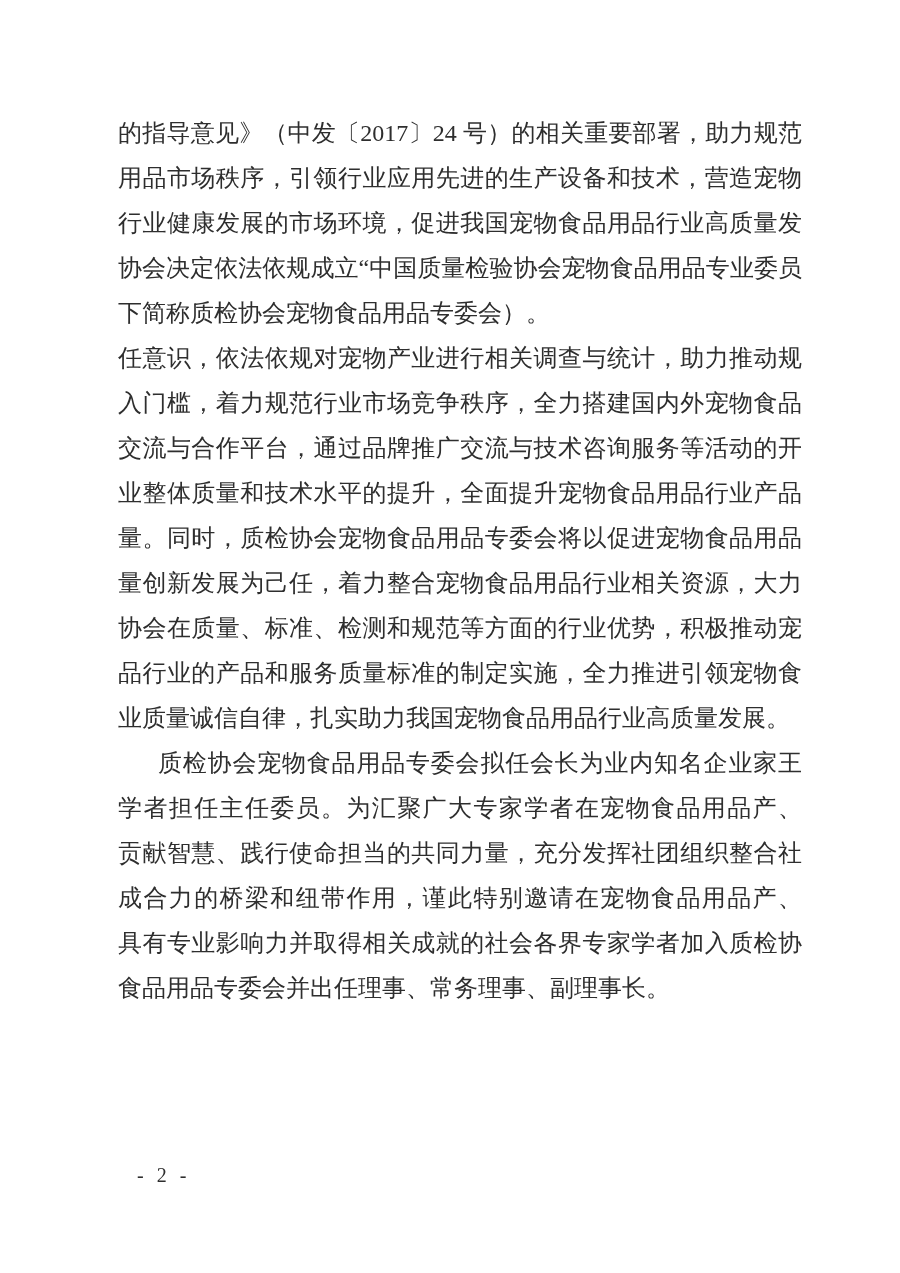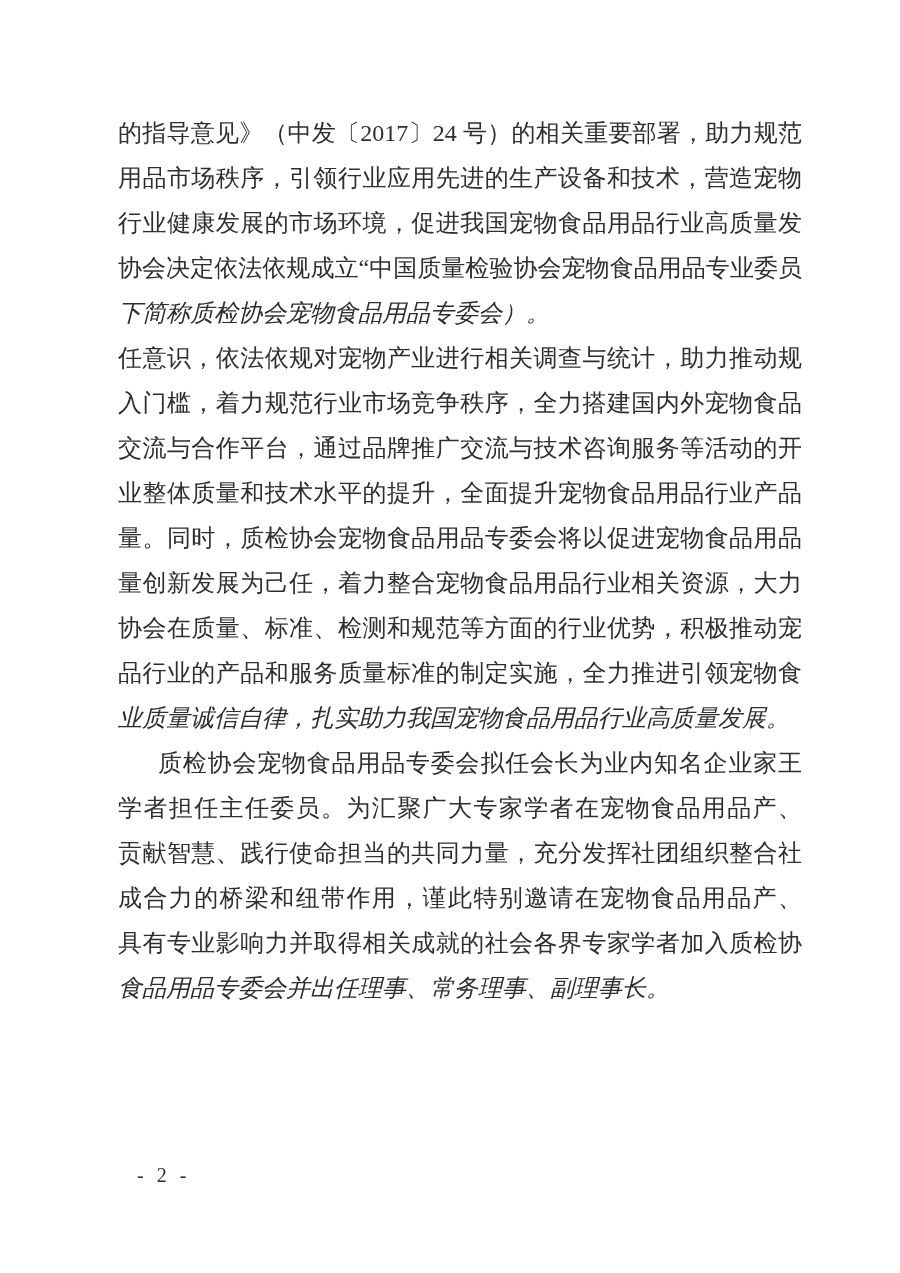--- a/index.html
+++ b/index.html
@@ -31,21 +31,20 @@
     text-align-last: justify;
     white-space: normal;
     overflow: hidden;
   }
   .line.indent {
     text-indent: 40px;
   }
   .line.flush {
     text-align: right;
     text-align-last: left;
-    font-style: italic;
   }
   .footer {
     position: absolute;
     left: 137px;
     top: 1160px;
     height: 30px;
     line-height: 30px;
     font-size: 20px;
     letter-spacing: 4px;
     color: #2e2e2e;

